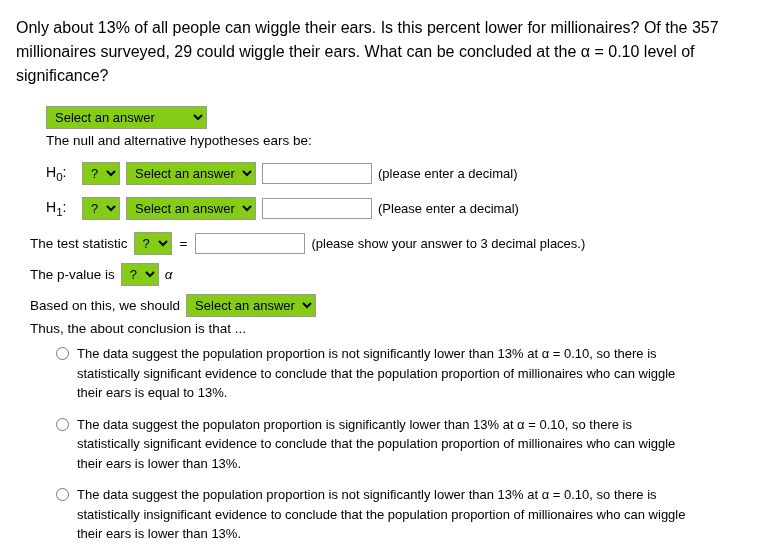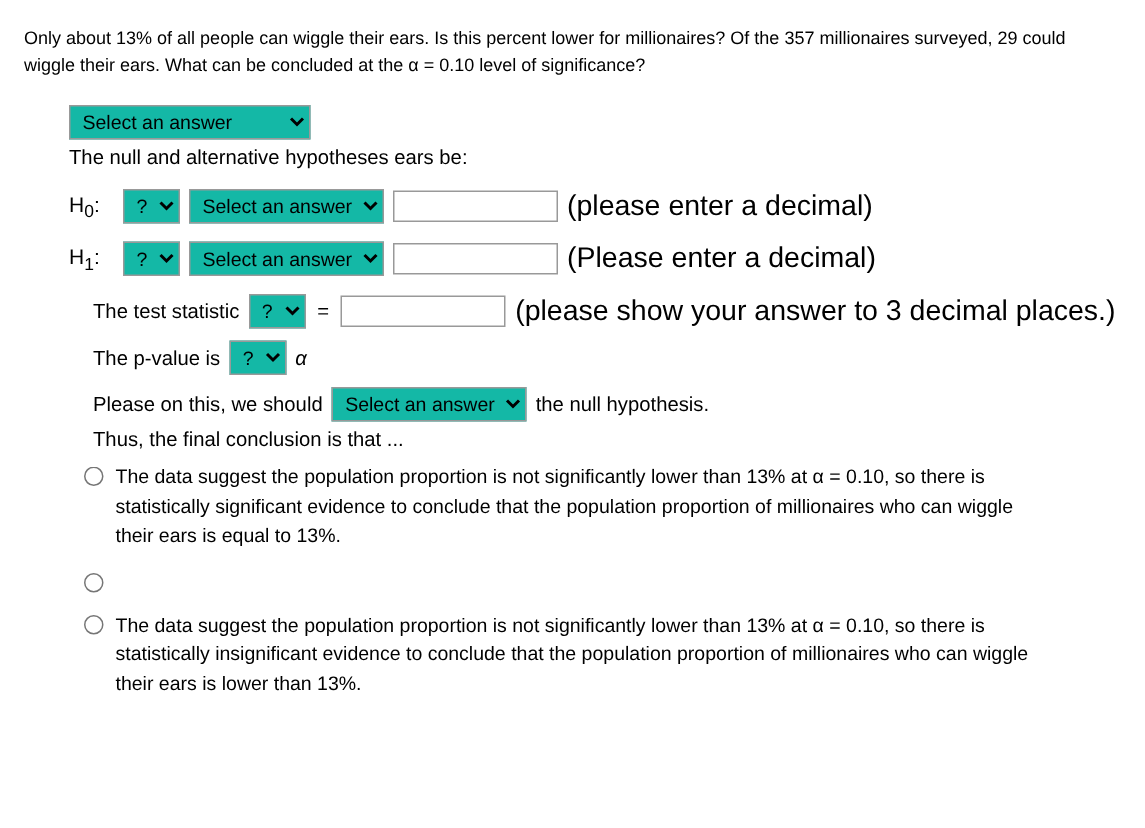--- a/index.html
+++ b/index.html
@@ -6,21 +6,21 @@
     body {
       font-family: Arial, sans-serif;
       font-size: 14px;
       background: #fff;
       color: #000;
       padding: 16px;
       width: 763px;
       min-height: 552px;
     }
     .intro-text {
-      font-size: 12px;
+      font-size: 16px;
       line-height: 1.5;
       margin-bottom: 18px;
     }
     .section {
       margin-left: 30px;
     }
     .study-row {
       display: flex;
       align-items: center;
       gap: 6px;
@@ -39,36 +39,36 @@
       font-size: 13.5px;
     }
     .hyp-label {
       min-width: 30px;
       font-size: 14px;
     }
     select {
       font-size: 13px;
       padding: 2px 4px;
       border: 1px solid #999;
-      background: #14b8a6;
+      background: #84cc16;
       cursor: pointer;
     }
     input[type="text"] {
       border: 1px solid #999;
       padding: 2px 4px;
       font-size: 13px;
       width: 110px;
     }
     .paren-note {
       color: #000;
-      font-size: 19px;
+      font-size: 13px;
     }
     .test-stat-section {
       margin-top: 10px;
-      margin-left: 46px;
+      margin-left: 14px;
     }
     .test-stat-row {
       display: flex;
       align-items: center;
       gap: 6px;
       margin-bottom: 8px;
       font-size: 13.5px;
     }
     .conclusion-row {
       display: flex;
@@ -183,48 +183,52 @@
       <option>?</option>
       <option>&lt;</option>
       <option>&gt;</option>
       <option>=</option>
       <option>≤</option>
       <option>≥</option>
     </select>
     <span style="font-style:italic;">α</span>
   </div>
   <div class="conclusion-row">
-    <span>Please on this, we should</span>
+    <span>Based on this, we should</span>
     <select>
       <option>Select an answer</option>
       <option>reject</option>
       <option>fail to reject</option>
       <option>accept</option>
     </select>
-    <span>the null hypothesis.</span>
   </div>
   <div class="test-stat-row">
-    <span>Thus, the final conclusion is that ...</span>
+    <span>Thus, the about conclusion is that ...</span>
   </div>
 </div>
 
 <div class="final-section">
   <div class="radio-options">
 
     <div class="radio-item">
       <input type="radio" name="conclusion" style="">
       <p>
         The data suggest the population proportion is not <b>significantly</b> lower than 13% at α = 0.10, so
         there is statistically significant evidence to conclude that the population proportion of
         millionaires who can wiggle their ears is equal to 13%.
       </p>
     </div>
 
     <div class="radio-item">
       <input type="radio" name="conclusion" style="">
+      <p>
+        The data suggest the populaton proportion is <b>significantly</b> lower than 13% at α = 0.10, so there
+        is statistically significant evidence to conclude that the population proportion of millionaires
+        who can wiggle their ears is lower than 13%.
+      </p>
     </div>
 
     <div class="radio-item">
       <input type="radio" name="conclusion" style="">
       <p>
         The data suggest the population proportion is not <b>significantly</b> lower than 13% at α = 0.10, so
         there is statistically insignificant evidence to conclude that the population proportion of
         millionaires who can wiggle their ears is lower than 13%.
       </p>
     </div>

